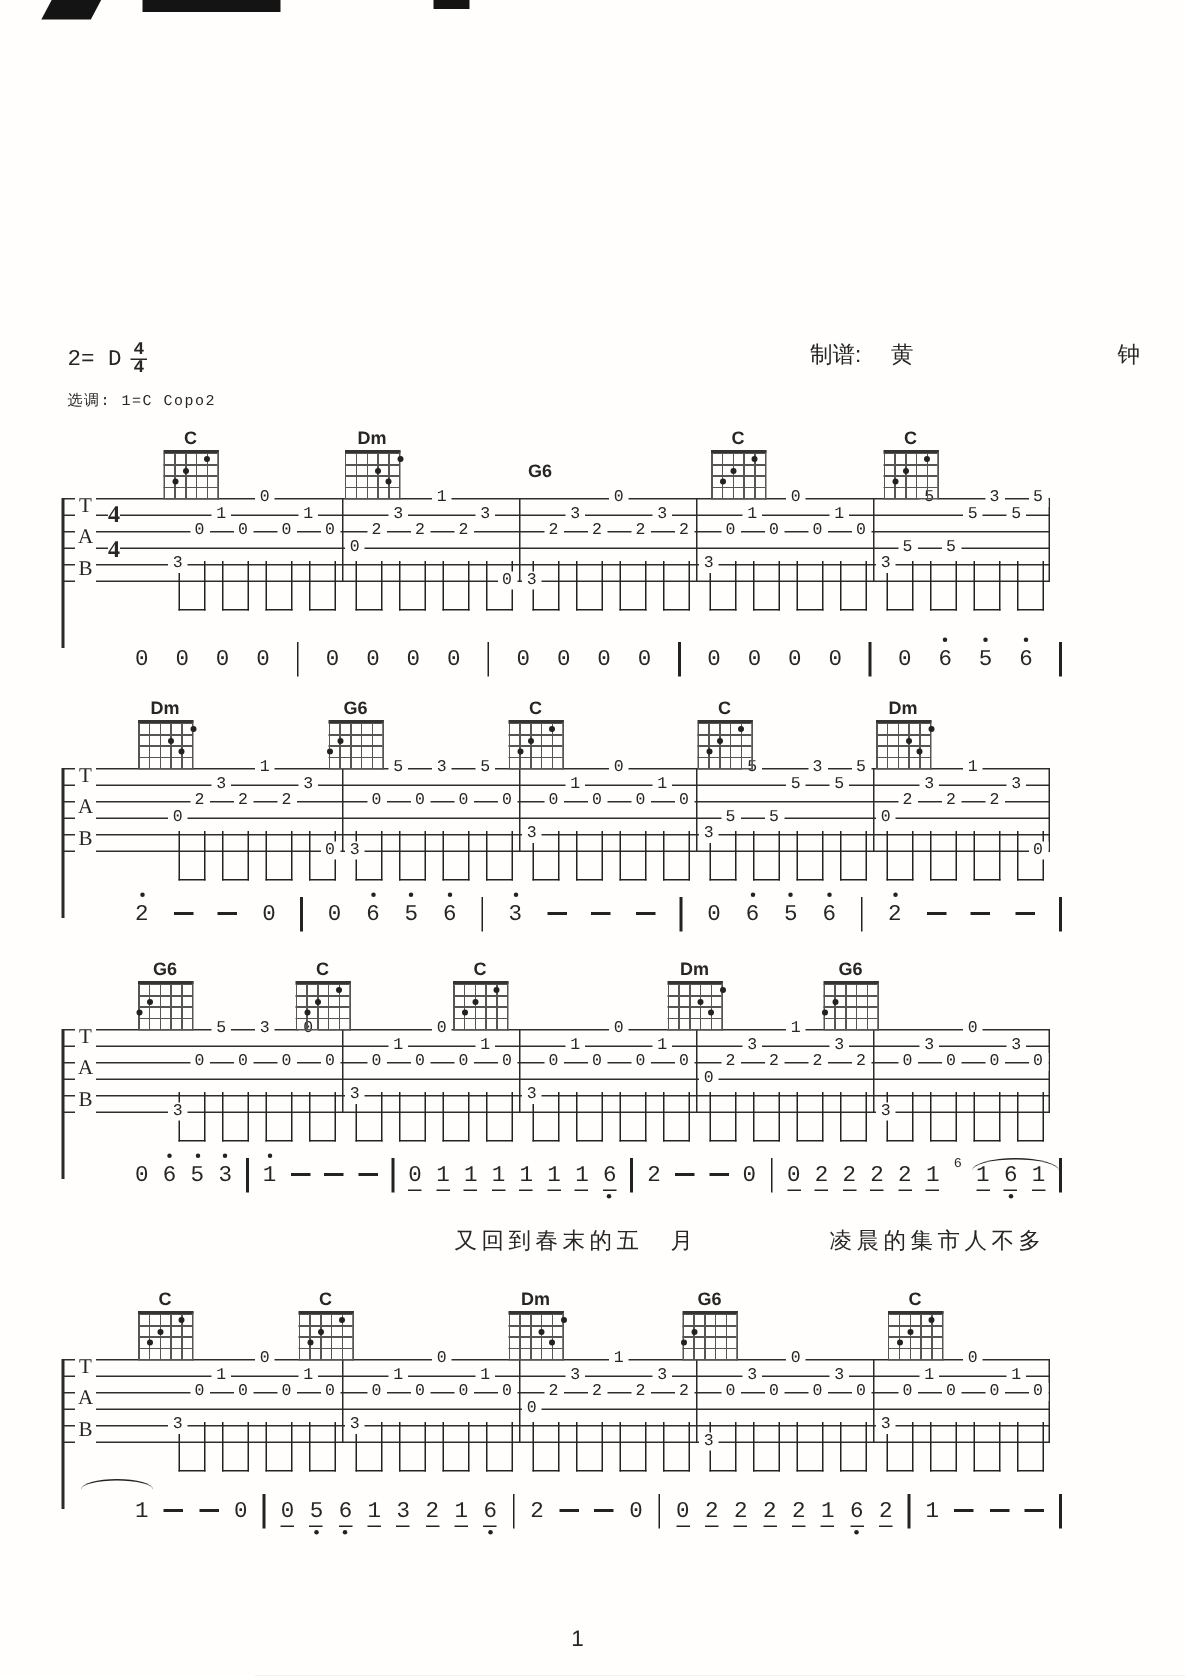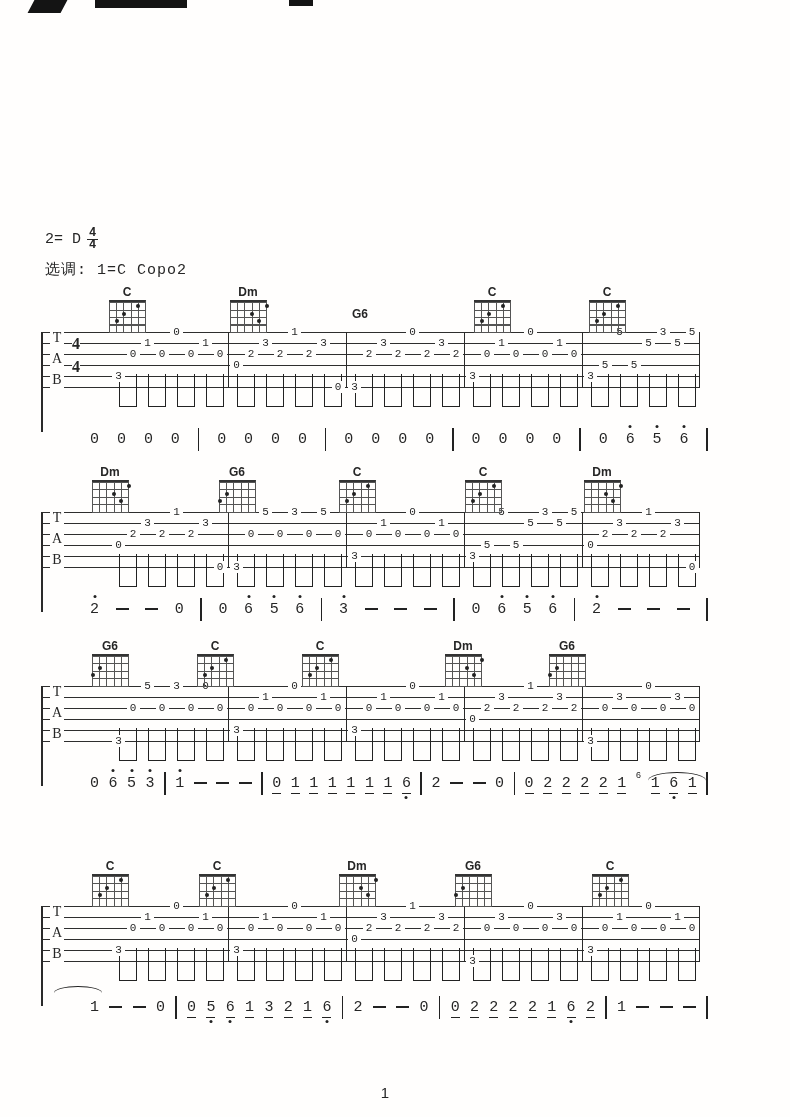--- a/index.html
+++ b/index.html
@@ -16,21 +16,21 @@
   .artifact{position:absolute;background:#141414;}
   #title{position:absolute;top:38px;left:0;width:100%;text-align:center;
     font-size:48px;font-weight:600;letter-spacing:4px;color:#3b3b3b;}
   #artist{position:absolute;top:118px;left:0;width:100%;text-align:center;
     font-size:17px;color:#444;letter-spacing:2px;}
   #keybox{position:absolute;left:45px;top:228px;font-size:15px;}
   #keyline{display:flex;align-items:center;gap:6px;}
   .frac{display:inline-flex;flex-direction:column;align-items:center;
     font-size:12px;font-weight:bold;line-height:11px;}
   .frac .ft{border-bottom:1px solid #262626;padding:0 2px;}
-  #tuning{margin-top:9px;font-size:15px;letter-spacing:1px;}
+  #tuning{margin-top:9px;font-size:10px;letter-spacing:1px;}
   #credits{position:absolute;left:540px;top:227px;width:220px;font-size:15px;}
   .credit-row{display:flex;line-height:20px;}
   .credit-label{width:54px;flex:none;}
   .credit-parts{flex:1;display:flex;justify-content:space-between;}
   
   .system{position:absolute;left:0;width:790px;height:140px;}
   .staff{position:absolute;left:42px;top:46px;width:658px;height:56px;}
   .staff-line{position:absolute;left:0;width:658px;height:1px;background:#2e2e2e;}
   .sys-edge{position:absolute;left:-1px;top:0;width:2px;height:100px;background:#2a2a2a;}
   .barline{position:absolute;top:0;width:1px;height:56px;background:#2a2a2a;}
@@ -87,20 +87,27 @@
       <span>2= D</span>
       <span class="frac">
         <span class="ft">4</span>
         <span>4</span>
       </span>
     </div>
     <div id="tuning">选调: 1=C Copo2</div>
   </div>
 
   <div id="credits">
+      <div class="credit-row">
+        <span class="credit-label">制谱:</span>
+        <span class="credit-parts">
+          <span>黄</span>
+          <span>钟</span>
+        </span>
+      </div>
     </div>
 
   <div id="pagenum">1</div>
 
   <div class="tie-arc" style="left:648px;top:772px;width:58px;height:16px;"></div>
   <div class="tie-arc" style="left:54px;top:986px;width:48px;height:13px;"></div>
 <div class="system" style="top: 286px;">
       <div class="chord" style="left: 107px; top: 0px;">
         <div class="chord-label">C</div>
         <div class="chord-grid">
@@ -688,13 +695,17 @@
       <span class="jp-tok ul"><span>1</span></span>
       <span class="jp-tok ul"><span class="dot-b"></span><span>6</span></span>
       <span class="jp-tok ul"><span>2</span></span>
       <span class="jp-bar"></span>
       <span class="jp-tok"><span>1</span></span>
       <span class="jp-dash"></span>
       <span class="jp-dash"></span>
       <span class="jp-dash"></span>
       <span class="jp-bar"></span>
     </div>
+    <div class="lyr-line" style="top: 818px;">
+      <span class="lyr-part" style="left: 303px;">又回到春末的五　月</span>
+      <span class="lyr-part" style="left: 553px;">凌晨的集市人不多</span>
+    </div>
   </div>
 
 </body></html>

